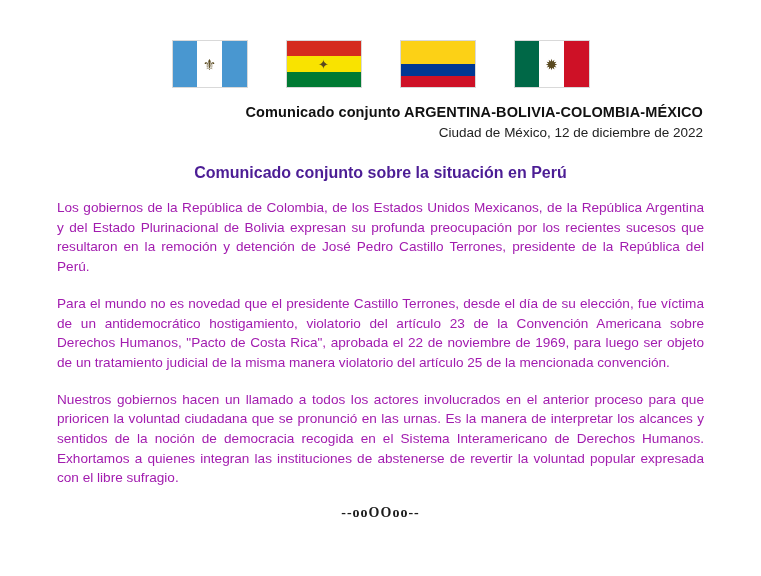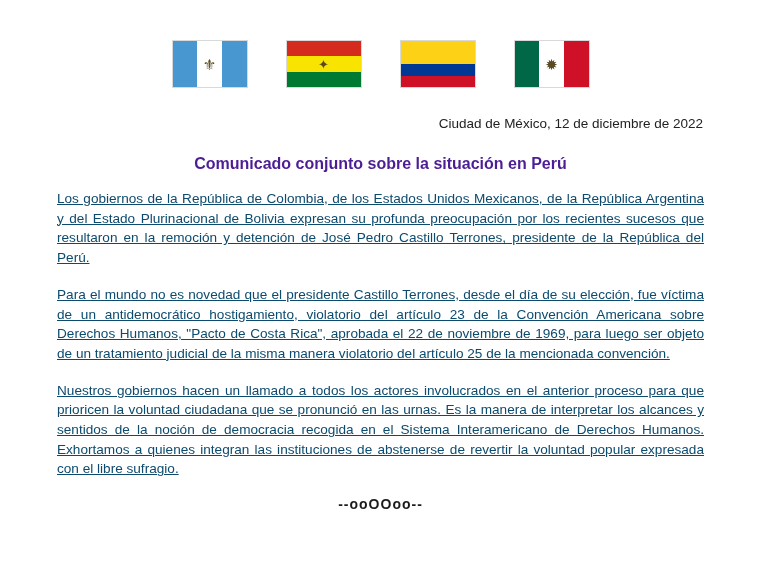--- a/index.html
+++ b/index.html
@@ -78,52 +78,52 @@
     font-weight: bold;
     color: #111111;
     letter-spacing: 0.1px;
   }
   .header-title .lead {
     font-weight: bold;
   }
   .header-date {
     font-size: 13.5px;
     color: #222222;
-    margin-top: 22px;
+    margin-top: 5px;
   }
   
   .doc-title {
     text-align: center;
     font-size: 16px;
     font-weight: bold;
     color: #4c1d95;
     margin-top: 24px;
     margin-bottom: 6px;
   }
   
   .body-text {
     padding: 0 57px 0 57px;
     margin-top: 16px;
   }
   .body-text p {
     font-size: 13.6px;
     line-height: 1.45;
-    color: #0c4a6e;
+    color: #a21caf;
     margin: 0 0 17px 0;
     text-align: justify;
     text-justify: inter-word;
-    text-decoration: underline;
   }
   .closing {
     text-align: center;
     font-size: 14px;
     letter-spacing: 1px;
     color: #1b1b1b;
     margin-top: 10px;
     font-weight: bold;
+    font-family: Liberation Serif, serif;
   }
 </style>
 </head>
 <body>
 
 <div class="page">
 
   <div class="flags">
 
     <div class="flag guatemala">
@@ -152,20 +152,21 @@
       <div class="band" style="background:#006847;"></div>
       <div class="band" style="background:#FFFFFF;">
         <span class="emblem">✹</span>
       </div>
       <div class="band" style="background:#CE1126;"></div>
     </div>
 
   </div>
 
   <div class="header-block">
+    <div class="header-title"><span class="lead">Comunicado conjunto </span><span>ARGENTINA-BOLIVIA-COLOMBIA-MÉXICO</span></div>
     <div class="header-date">Ciudad de México, 12 de diciembre de 2022</div>
   </div>
 
   <div class="doc-title">Comunicado conjunto sobre la situación en Perú</div>
 
   <div class="body-text">
     <p>Los gobiernos de la República de Colombia, de los Estados Unidos Mexicanos, de la República Argentina y del Estado Plurinacional de Bolivia expresan su profunda preocupación por los recientes sucesos que resultaron en la remoción y detención de José Pedro Castillo Terrones, presidente de la República del Perú.</p>
     <p>Para el mundo no es novedad que el presidente Castillo Terrones, desde el día de su elección, fue víctima de un antidemocrático hostigamiento, violatorio del artículo 23 de la Convención Americana sobre Derechos Humanos, "Pacto de Costa Rica", aprobada el 22 de noviembre de 1969, para luego ser objeto de un tratamiento judicial de la misma manera violatorio del artículo 25 de la mencionada convención.</p>
     <p>Nuestros gobiernos hacen un llamado a todos los actores involucrados en el anterior proceso para que prioricen la voluntad ciudadana que se pronunció en las urnas. Es la manera de interpretar los alcances y sentidos de la noción de democracia recogida en el Sistema Interamericano de Derechos Humanos. Exhortamos a quienes integran las instituciones de abstenerse de revertir la voluntad popular expresada con el libre sufragio.</p>
     <div class="closing">--ooOOoo--</div>

